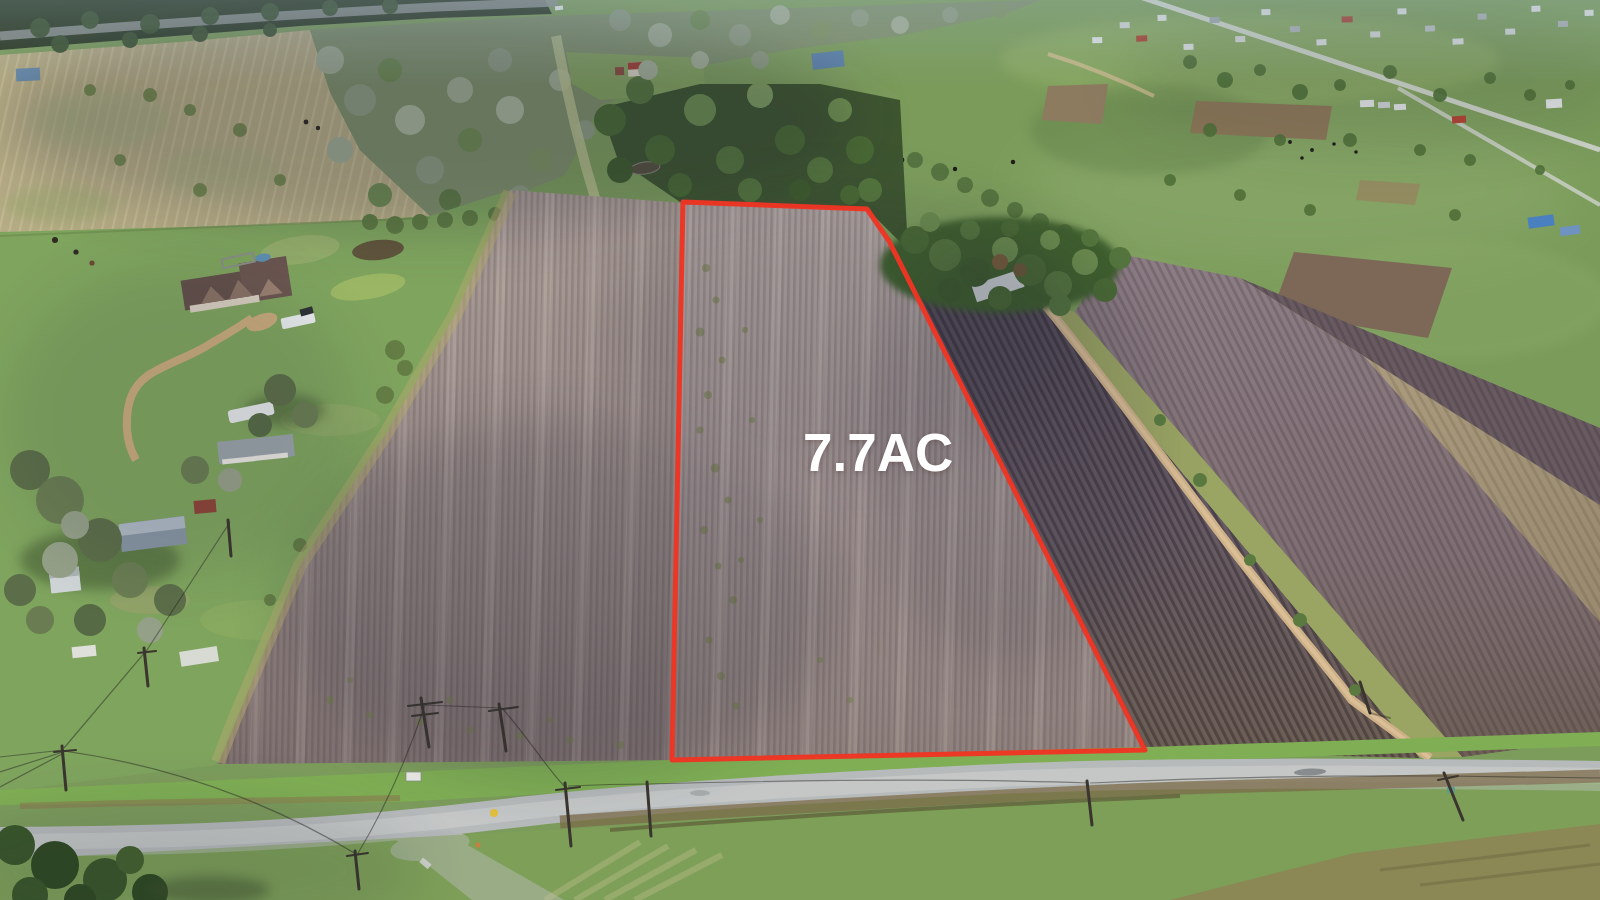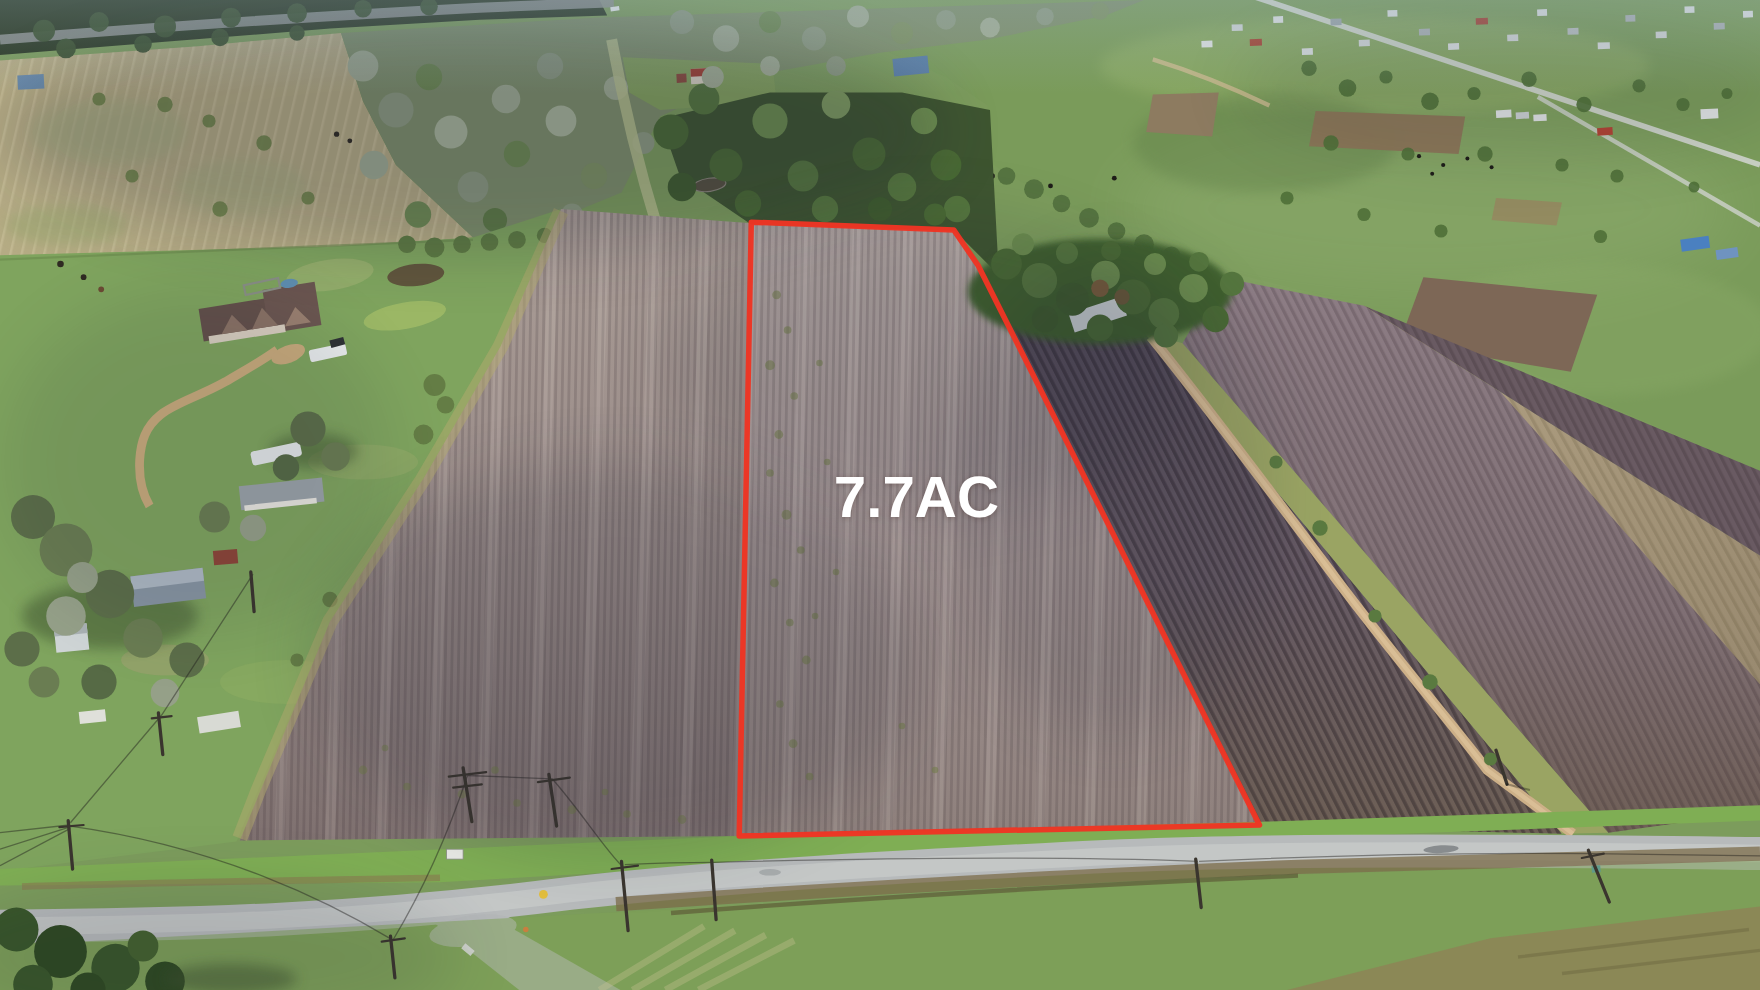--- a/index.html
+++ b/index.html
@@ -1,19 +1,19 @@
 <!DOCTYPE html>
 <html style="--boundary-color: #ee3524; --label-color: #ffffff; --p-tilled-parcel: #a69896; --p-tilled-field-west: #9a8c88; --p-tilled-field-east-dark: #645966; --p-tilled-field-far: #82727a; --p-pasture-green: #7a9b5a; --p-lawn-green: #7fa45e; --p-dry-grass-tan: #b5ab84; --p-tree-green-dark: #3f5c2e; --p-tree-green-pale: #9fab92; --p-road-gray: #b7babb; --p-dirt-path-tan: #c9ae84; --p-weed-band-brown: #7c6c49;"><head>
 <meta charset="utf-8">
 <style>
   html,body{margin:0;padding:0;background:#222;}
   #scene{position:relative;width:1600px;height:900px;overflow:hidden;font-family:"Liberation Sans",sans-serif;}
   #scene svg{position:absolute;left:0;top:0;display:block;}
   #acreage-label{
-    position:absolute;left:758px;top:426px;width:160px;height:56px;
+    position:absolute;left:803px;top:426px;width:160px;height:56px;
     font-family:"Liberation Sans","DejaVu Sans",sans-serif;
     font-size:53px;font-weight:700;line-height:1;letter-spacing:0px;
     color:var(--label-color,#ffffff);
     text-shadow:0 1px 5px rgba(60,30,20,.30);
     user-select:none;
   }
   #parcel-boundary-line{stroke:var(--boundary-color,#ee3524);}
 </style>
 </head>
 <body>

